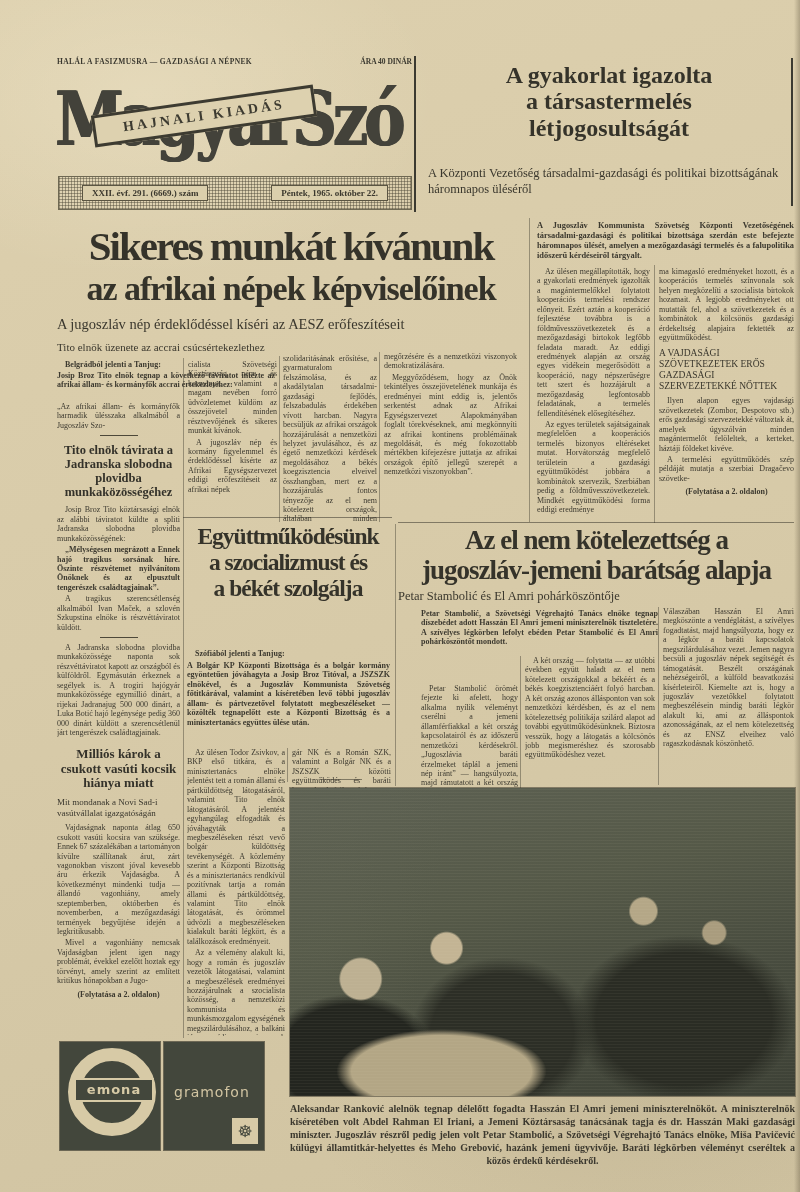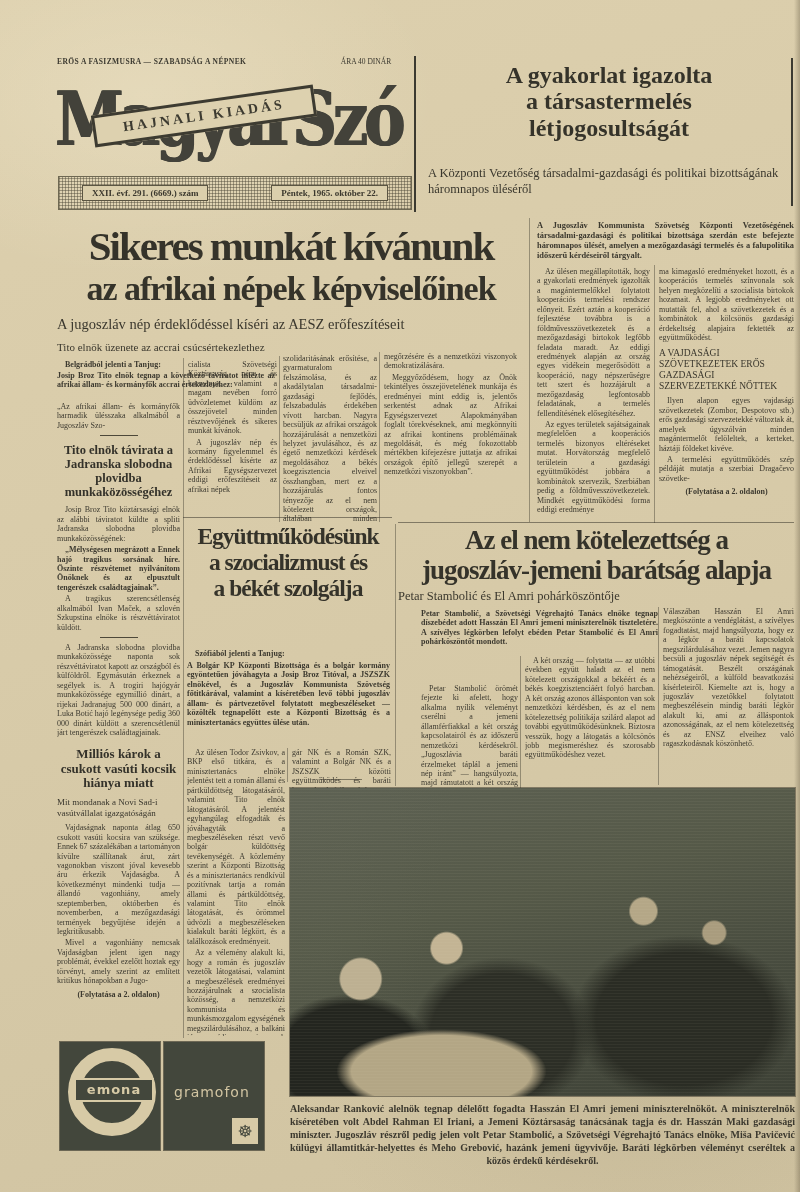--- a/index.html
+++ b/index.html
@@ -71,22 +71,22 @@
       color:#43473c;font-size:17px;line-height:26px;text-align:center;
       font-family:"DejaVu Sans",sans-serif;}
   .capt{font-size:10px;font-weight:bold;line-height:1.3;text-align:justify;
       -moz-text-align-last:center;text-align-last:center;color:#3b382e;}
 </style>
 </head>
 <body>
 
 <div class="page">
 
-  <div class="abs" style="left:57px;top:57px;width:290px;font-size:7.5px;font-weight:bold;letter-spacing:.4px;">ERŐS A FASIZMUSRA — SZABADSÁG A NÉPNEK</div>
-  <div class="abs" style="left:320px;top:57px;width:92px;font-size:7.5px;font-weight:normal;text-align:center;">ÁRA 40 DINÁR</div>
+  <div class="abs" style="left:57px;top:57px;width:290px;font-size:7.5px;font-weight:bold;letter-spacing:.4px;">HALÁL A FASIZMUSRA — GAZDASÁGI A NÉPNEK</div>
+  <div class="abs" style="left:320px;top:57px;width:92px;font-size:7.5px;font-weight:bold;text-align:right;">ÁRA 40 DINÁR</div>
   <div class="abs" style="left:414px;top:56px;width:2px;height:156px;background:#3b3a31;"></div>
   <div class="abs" style="left:791px;top:58px;width:2px;height:148px;background:#3b3a31;"></div>
 
   <div class="abs logo" style="left:55px;top:74px;">MagyarSzó</div>
   <div class="abs stamp" style="left:92px;top:100px;width:218px;height:26px;">HAJNALI KIADÁS</div>
   <div class="abs issue" style="left:58px;top:176px;width:352px;height:32px;gap:17px;">
     <span class="tag">XXII. évf. 291. (6669.) szám</span>
     <span class="tag">Péntek, 1965. október 22.</span>
   </div>
 

